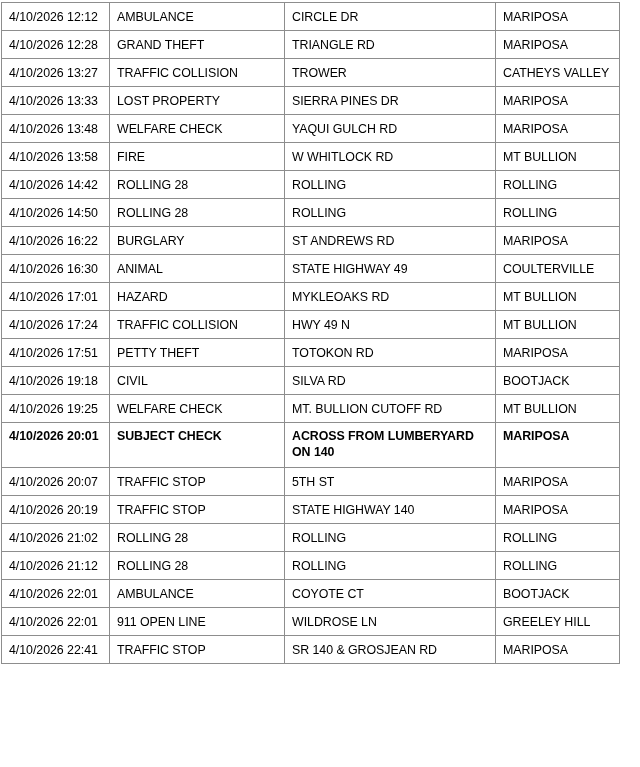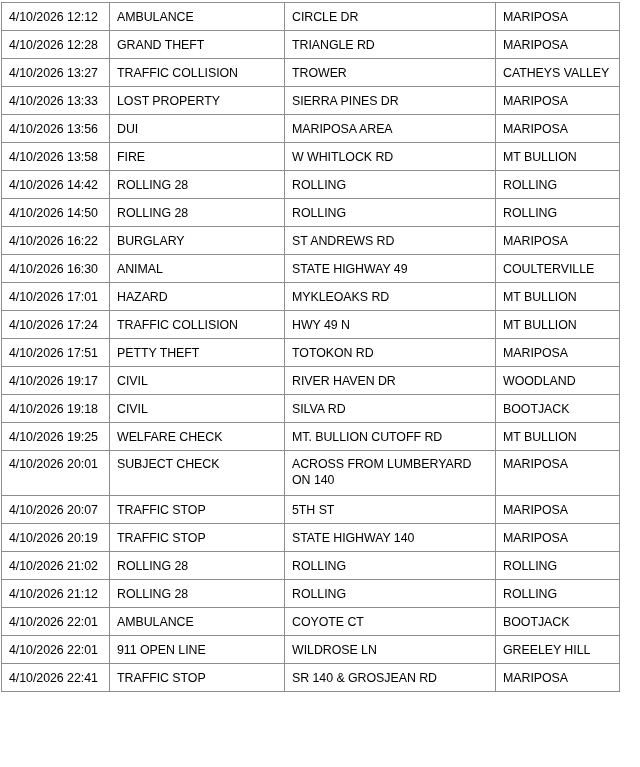--- a/index.html
+++ b/index.html
@@ -37,21 +37,21 @@
     border: 1px solid #8d8d8d;
     padding: 5px 6px 5px 7px;
     font-size: 12.4px;
     line-height: 16px;
     vertical-align: middle;
     white-space: normal;
     height: 17px;
     letter-spacing: -0.05px;
   }
   table.log-table td.datetime { white-space: nowrap; }
-  table.log-table tr.tall td { height: 34px; vertical-align: top; }
+  table.log-table tr.tall td { height: 34px; vertical-align: top; font-weight: bold; }
 </style>
 </head>
 <body>
 
 <div class="page">
   <table class="log-table">
     <colgroup>
       <col class="c-datetime">
       <col class="c-nature">
       <col class="c-location">
@@ -76,23 +76,23 @@
           <td class="location">TROWER</td>
           <td class="city">CATHEYS VALLEY</td>
         </tr>
         <tr>
           <td class="datetime">4/10/2026 13:33</td>
           <td class="nature">LOST PROPERTY</td>
           <td class="location">SIERRA PINES DR</td>
           <td class="city">MARIPOSA</td>
         </tr>
         <tr>
-          <td class="datetime">4/10/2026 13:56</td>
-          <td class="nature">DUI</td>
-          <td class="location">MARIPOSA AREA</td>
+          <td class="datetime">4/10/2026 13:48</td>
+          <td class="nature">WELFARE CHECK</td>
+          <td class="location">YAQUI GULCH RD</td>
           <td class="city">MARIPOSA</td>
         </tr>
         <tr>
           <td class="datetime">4/10/2026 13:58</td>
           <td class="nature">FIRE</td>
           <td class="location">W WHITLOCK RD</td>
           <td class="city">MT BULLION</td>
         </tr>
         <tr>
           <td class="datetime">4/10/2026 14:42</td>
@@ -128,26 +128,20 @@
           <td class="datetime">4/10/2026 17:24</td>
           <td class="nature">TRAFFIC COLLISION</td>
           <td class="location">HWY 49 N</td>
           <td class="city">MT BULLION</td>
         </tr>
         <tr>
           <td class="datetime">4/10/2026 17:51</td>
           <td class="nature">PETTY THEFT</td>
           <td class="location">TOTOKON RD</td>
           <td class="city">MARIPOSA</td>
-        </tr>
-        <tr>
-          <td class="datetime">4/10/2026 19:17</td>
-          <td class="nature">CIVIL</td>
-          <td class="location">RIVER HAVEN DR</td>
-          <td class="city">WOODLAND</td>
         </tr>
         <tr>
           <td class="datetime">4/10/2026 19:18</td>
           <td class="nature">CIVIL</td>
           <td class="location">SILVA RD</td>
           <td class="city">BOOTJACK</td>
         </tr>
         <tr>
           <td class="datetime">4/10/2026 19:25</td>
           <td class="nature">WELFARE CHECK</td>

